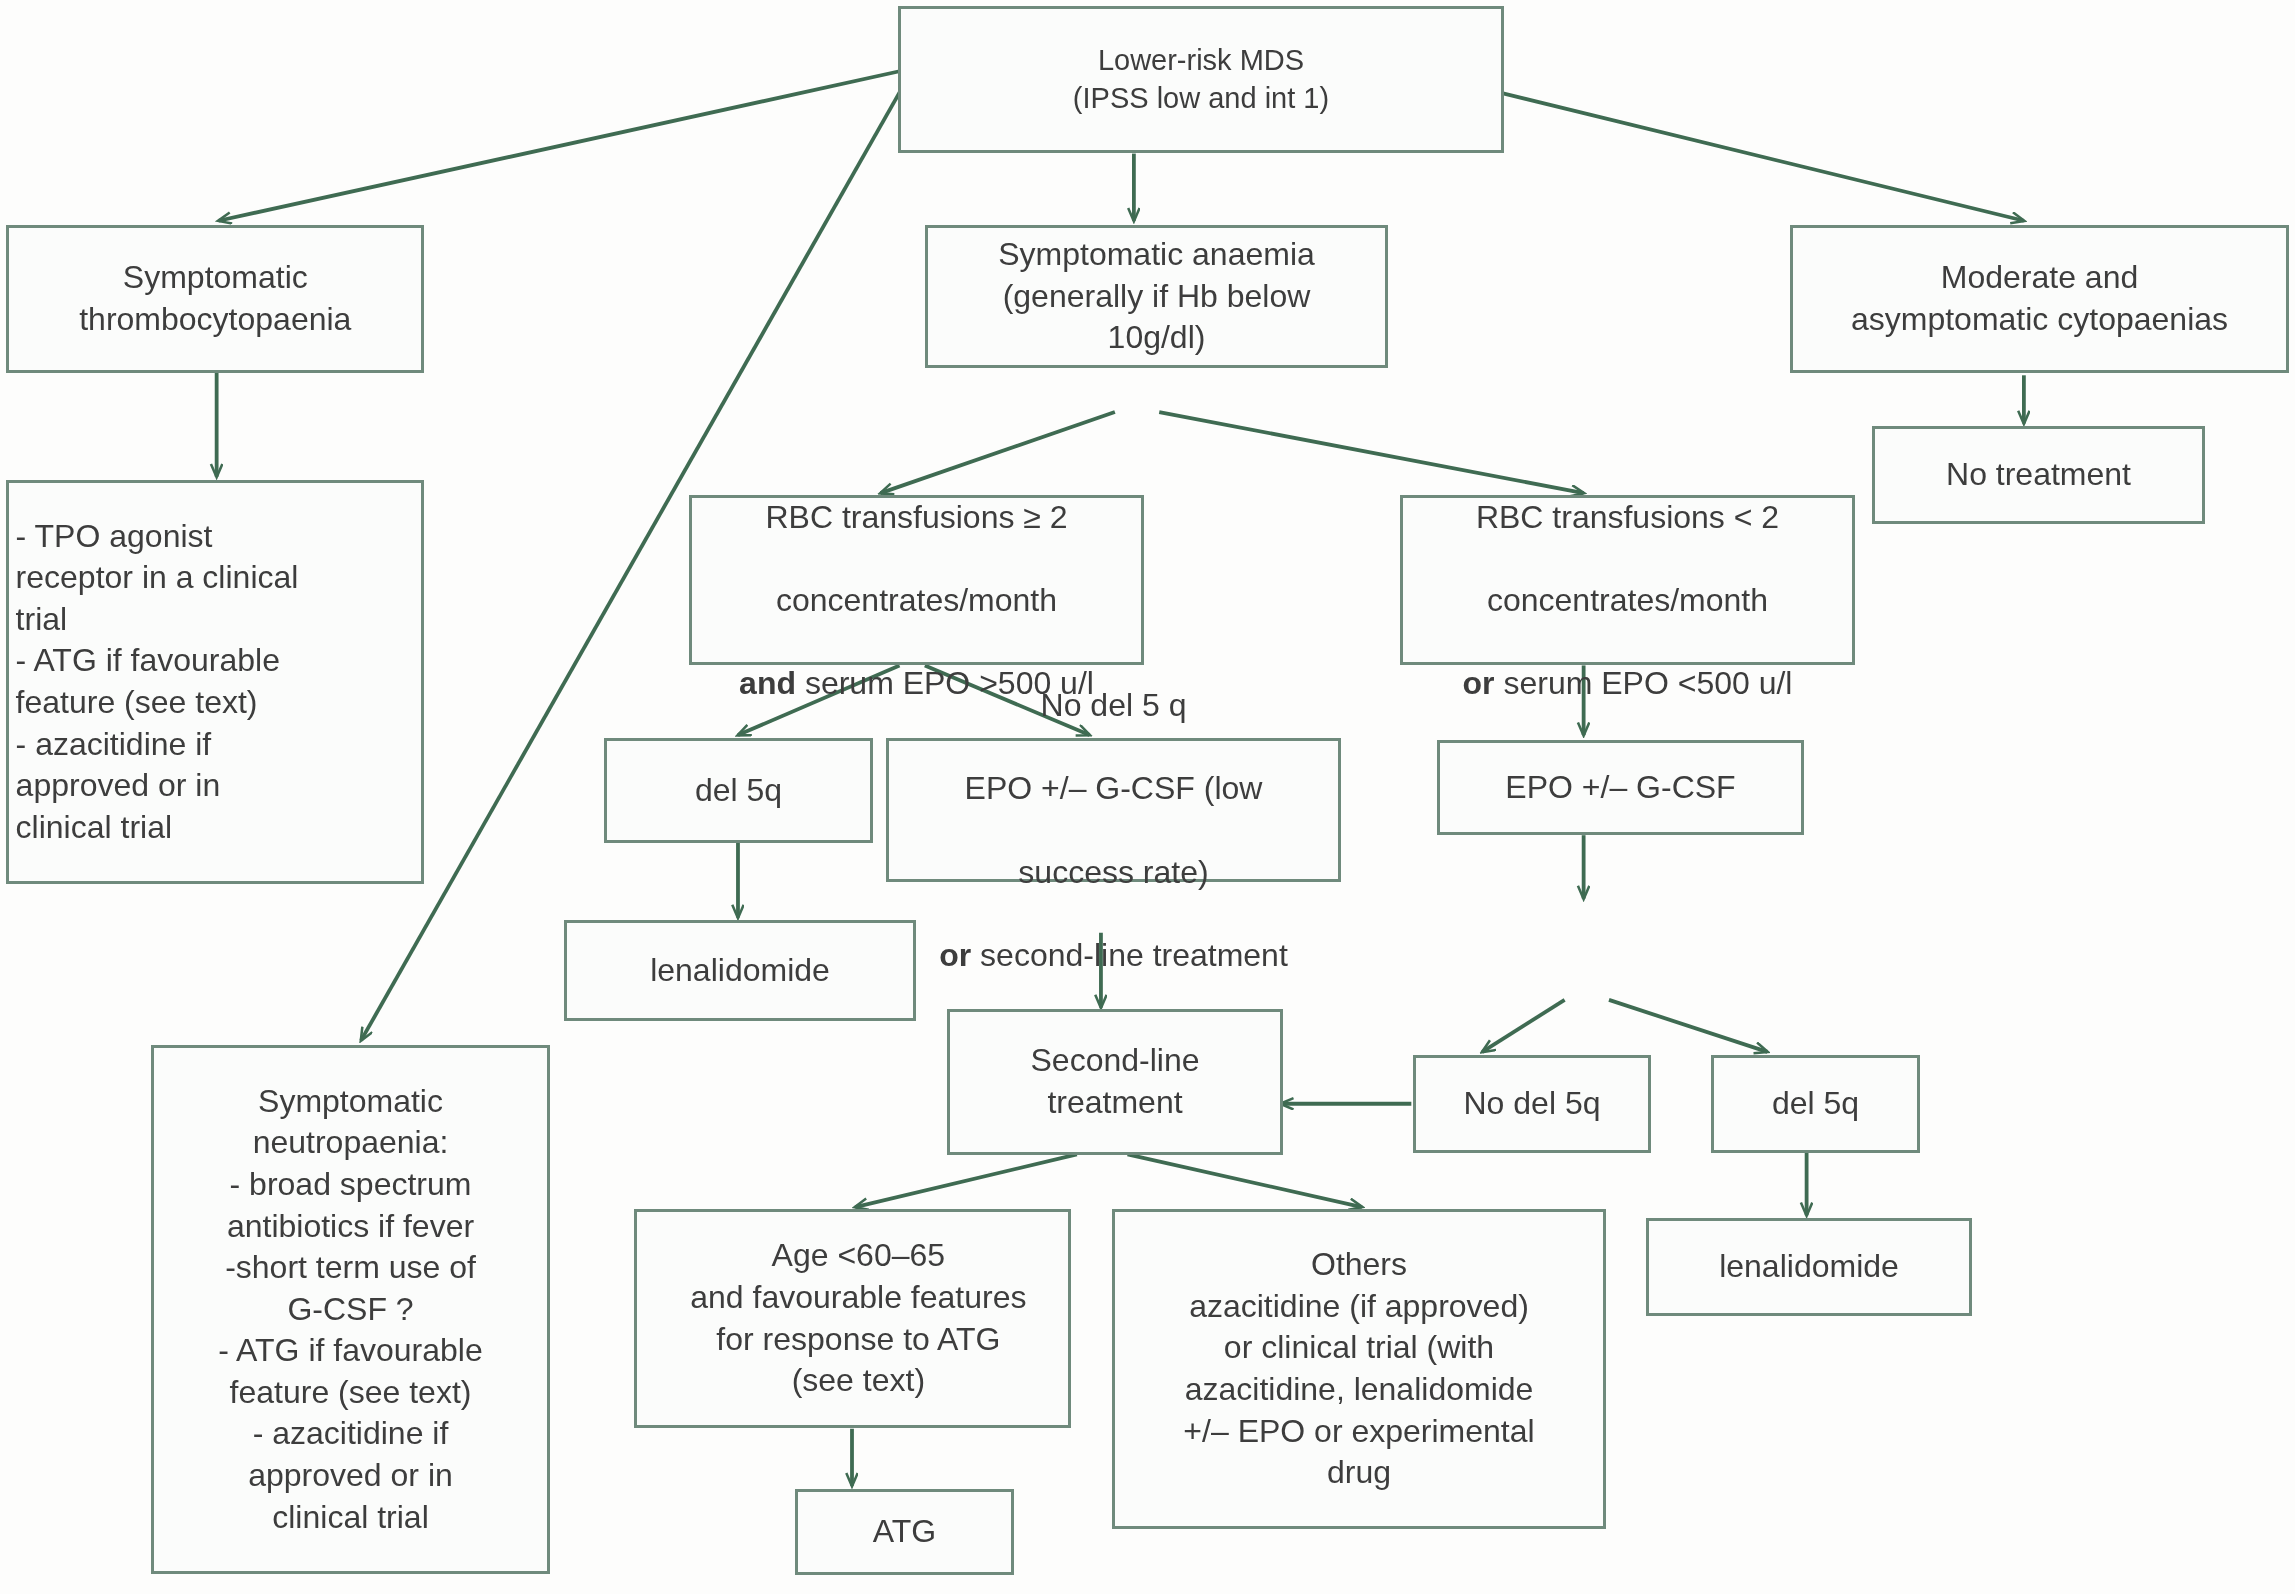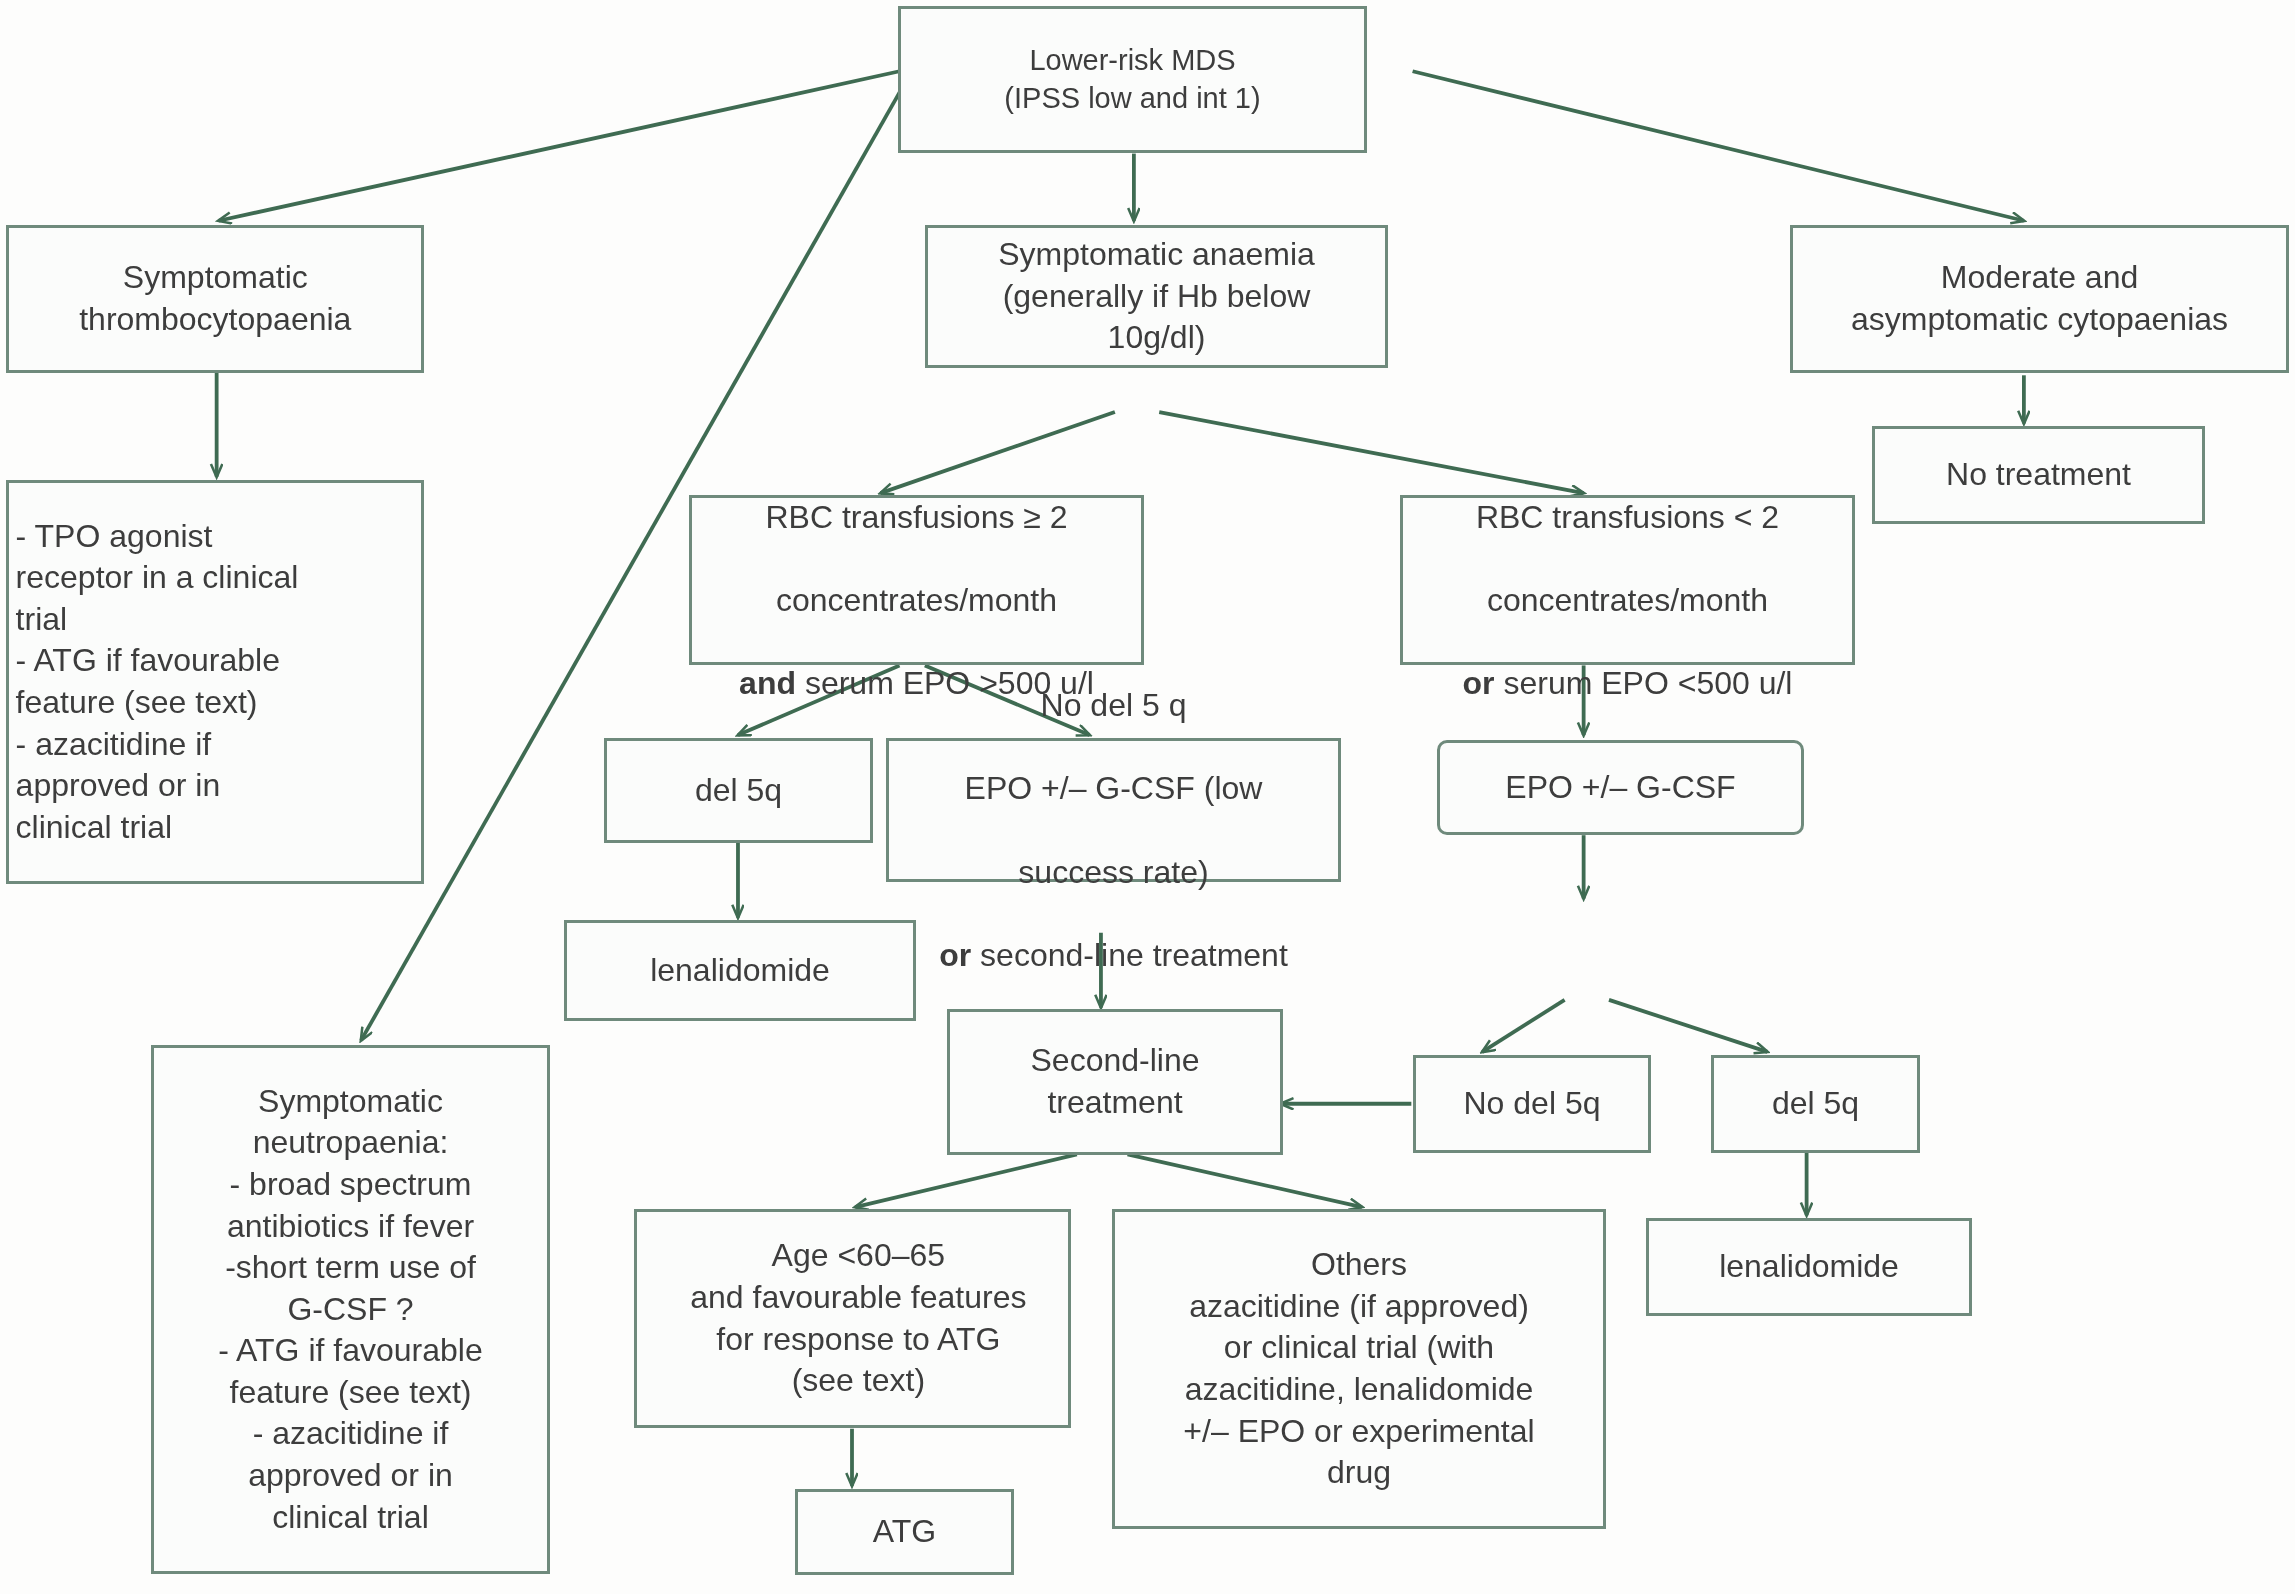--- a/index.html
+++ b/index.html
@@ -75,21 +75,21 @@
       <path d="M1700,1822 L1350,1905"></path>
 
       <path d="M1780,1822 L2150,1905"></path>
 
       <path d="M1345,2255 L1345,2345"></path>
 
       <path d="M3195,592 L3195,668" transform="translate(0,0)"></path>
     </g>
   </svg>
 
-  <div class="node fs-lg" style="left:898px;top:6.3px;width:469px;height:147px;">
+  <div class="node fs-lg" style="left:898px;top:6.3px;width:606px;height:147px;">
     <span class="txt">Lower-risk MDS
 (IPSS low and int 1)</span>
   </div>
 
   <div class="node fs-md" style="left:6.3px;top:225px;width:418px;height:148px;">
     <span class="txt">Symptomatic
 thrombocytopaenia</span>
   </div>
 
   <div class="node fs-md left" style="left:6.3px;top:480px;width:418px;height:404px;">
@@ -149,21 +149,21 @@
 
   <div class="node fs-md" style="left:886px;top:738px;width:455px;height:144px;">
     <span class="txt">
       <span>No del 5 q</span><br>
       <span>EPO +/– G-CSF (low</span><br>
       <span>success rate)</span><br>
       <b>or</b><span> second-line treatment</span>
     </span>
   </div>
 
-  <div class="node fs-md" style="left:1437px;top:740px;width:367px;height:95px;border-radius:10px;">
+  <div class="node fs-md" style="left:1437px;top:740px;width:367px;height:95px;">
     <span class="txt">EPO +/– G-CSF</span>
   </div>
 
 
   <div class="node fs-md" style="left:1413px;top:1055px;width:238px;height:98px;">
     <span class="txt">No del 5q</span>
   </div>
 
   <div class="node fs-md" style="left:1711px;top:1055px;width:209px;height:98px;">
     <span class="txt">del 5q</span>

